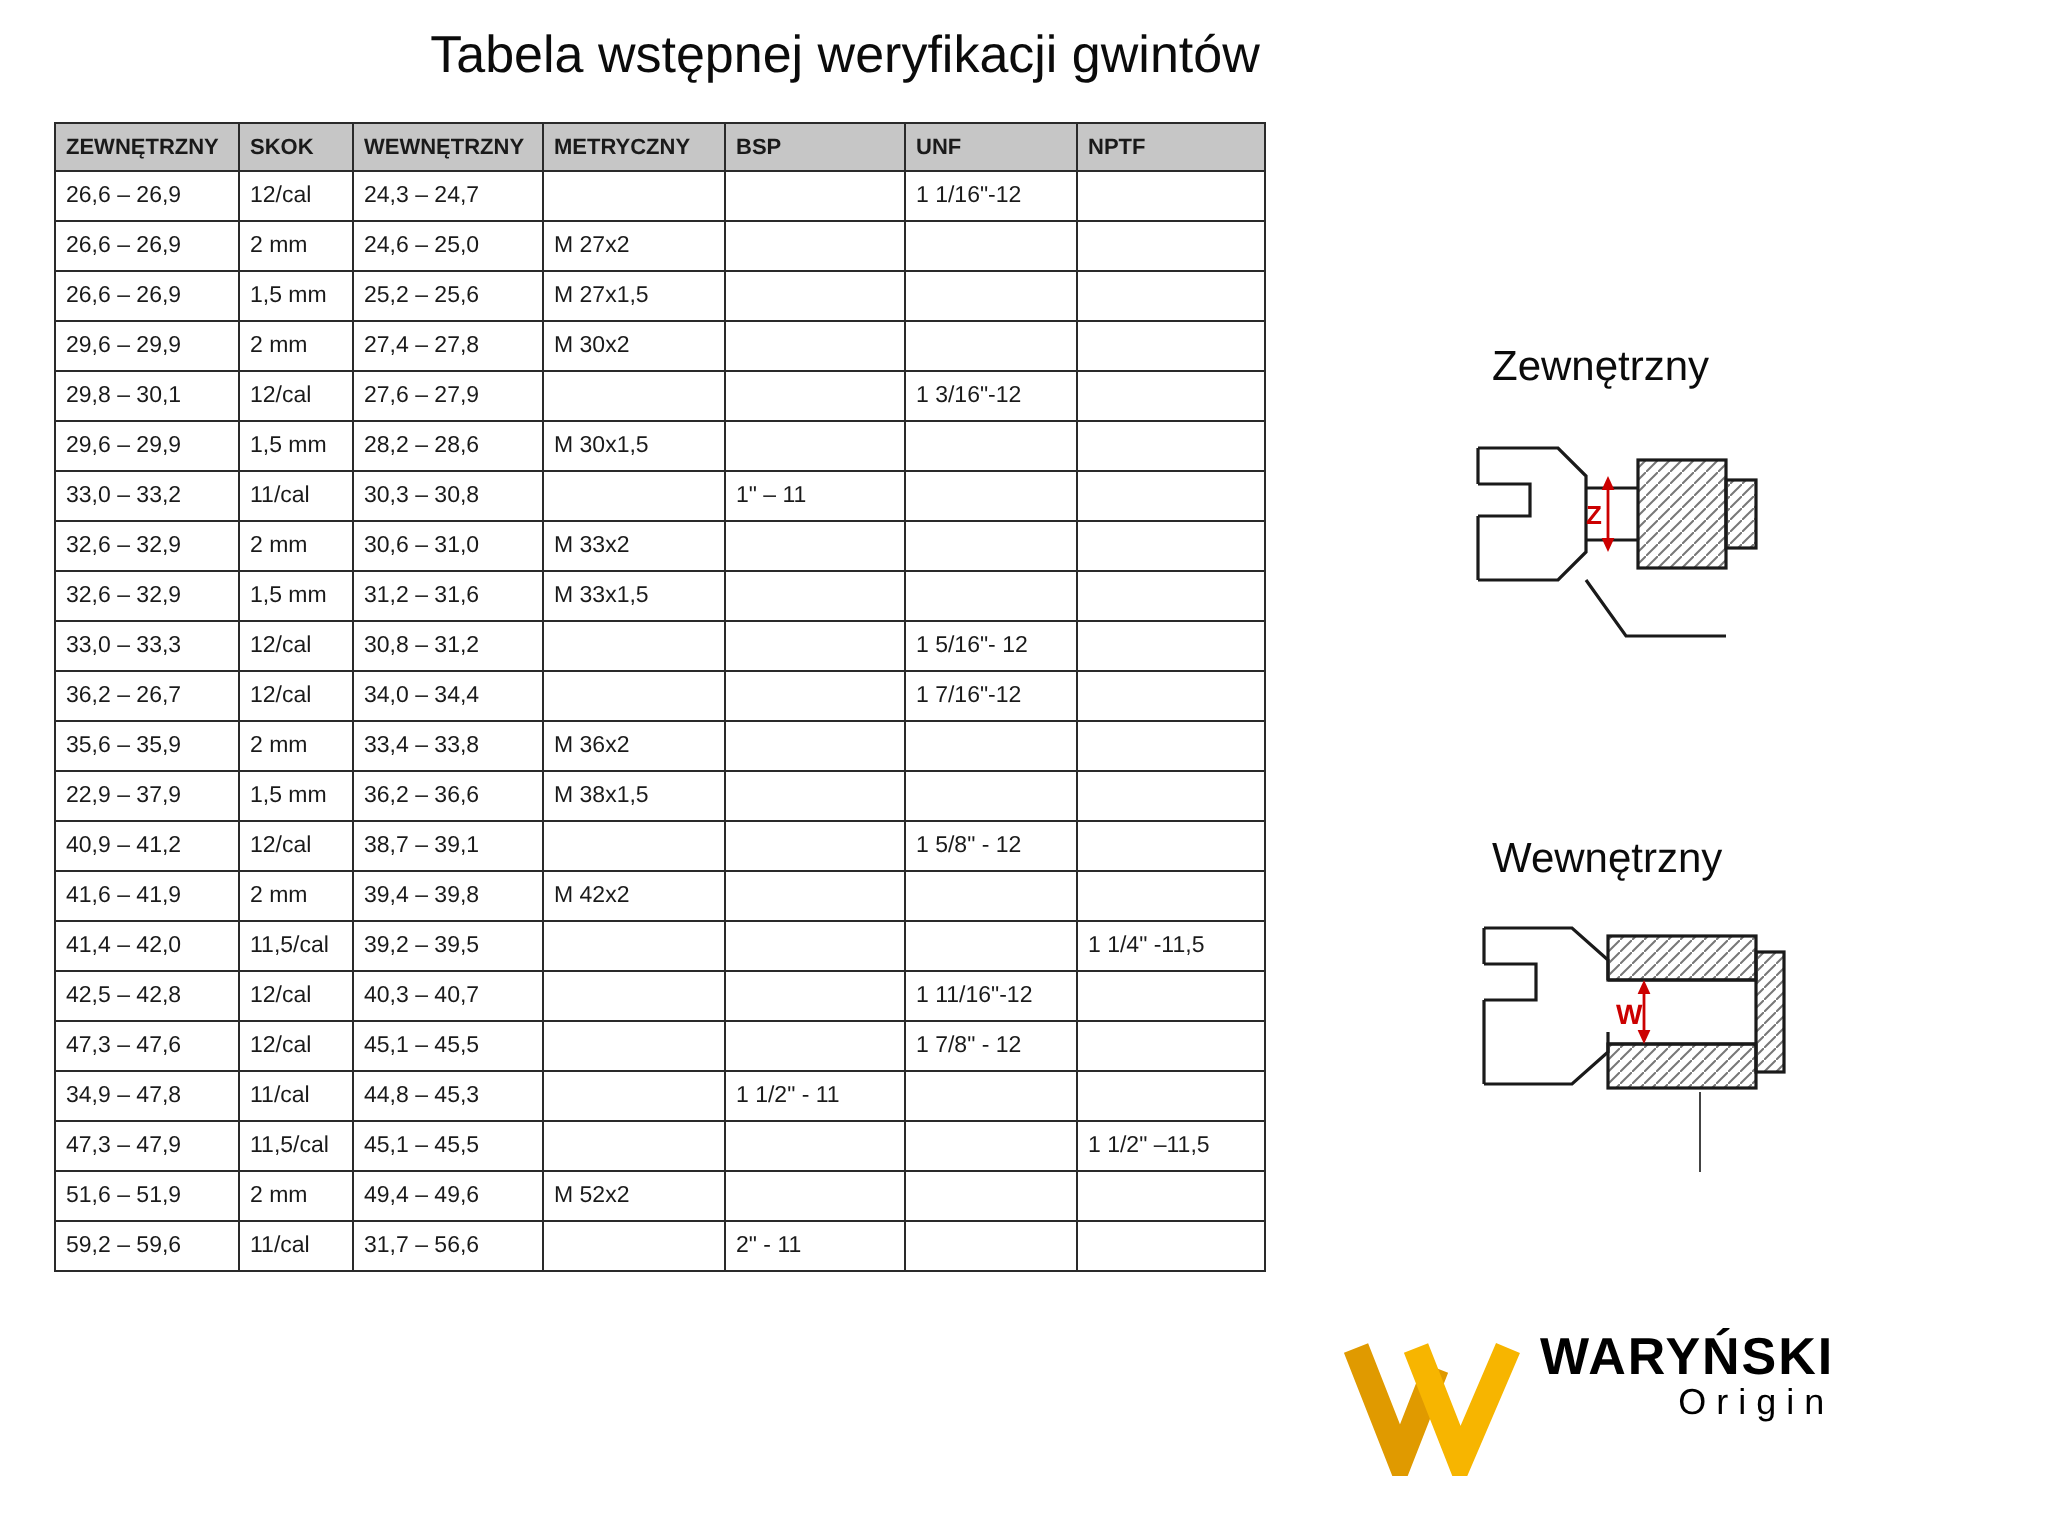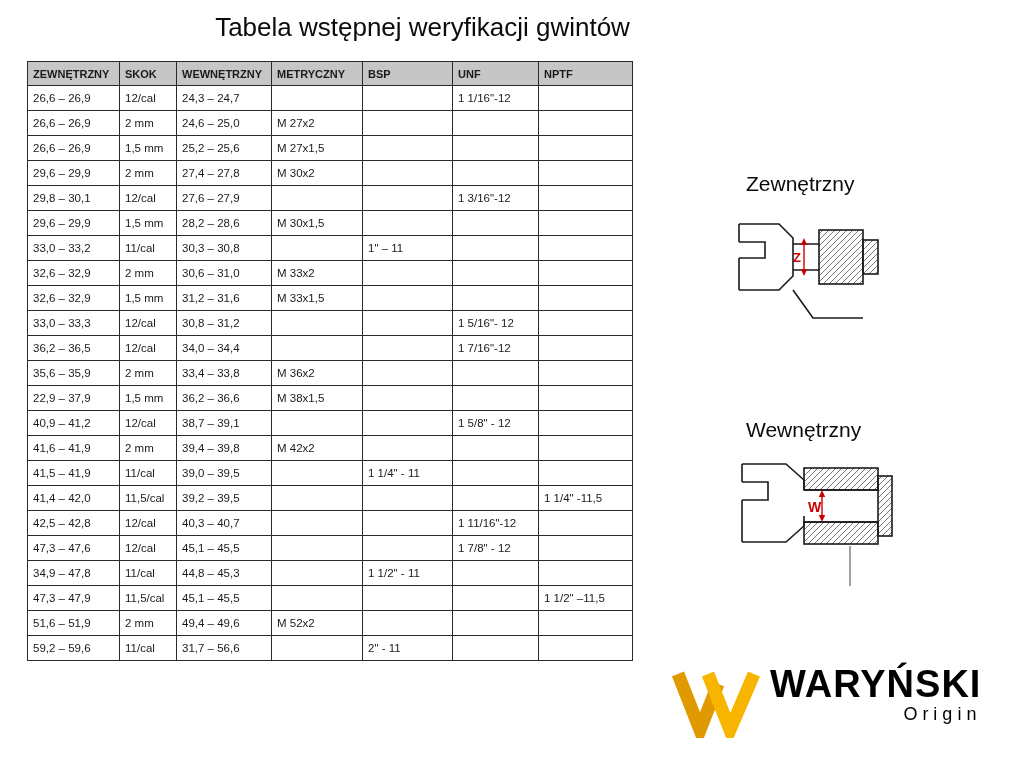--- a/index.html
+++ b/index.html
@@ -26,21 +26,21 @@
   }
   .side-label { position:absolute; font-size:21px; color:#0b0b0b; }
   .lbl-ext { left:746px; top:172px; }
   .lbl-int { left:746px; top:418px; }
   .diag { position:absolute; }
   .diag-ext { left:733px; top:200px; }
   .diag-int { left:738px; top:446px; }
   .logo { position:absolute; left:672px; top:664px; display:flex; align-items:flex-start; }
   .logo-w { margin-right:6px; margin-top:4px; }
   .logo-text { display:flex; flex-direction:column; align-items:flex-end; }
-  .brand { font-size:38px; font-weight:800; letter-spacing:1px; color:#000; line-height:1.1; }
+  .brand { font-size:26px; font-weight:800; letter-spacing:1px; color:#000; line-height:1.1; }
   .origin { font-size:18px; letter-spacing:5px; color:#000; margin-top:-2px; }
 </style>
 </head>
 <body>
 
 <div class="page">
 
   <div class="title">Tabela wstępnej weryfikacji gwintów</div>
 
   <div class="tbl-wrap">
@@ -150,21 +150,21 @@
           <tr>
             <td>33,0 – 33,3</td>
             <td>12/cal</td>
             <td>30,8 – 31,2</td>
             <td></td>
             <td></td>
             <td>1 5/16"- 12</td>
             <td></td>
           </tr>
           <tr>
-            <td>36,2 – 36,5</td>
+            <td>36,2 – 26,7</td>
             <td>12/cal</td>
             <td>34,0 – 34,4</td>
             <td></td>
             <td></td>
             <td>1 7/16"-12</td>
             <td></td>
           </tr>
           <tr>
             <td>35,6 – 35,9</td>
             <td>2 mm</td>
@@ -191,29 +191,20 @@
             <td></td>
             <td>1 5/8" - 12</td>
             <td></td>
           </tr>
           <tr>
             <td>41,6 – 41,9</td>
             <td>2 mm</td>
             <td>39,4 – 39,8</td>
             <td>M 42x2</td>
             <td></td>
-            <td></td>
-            <td></td>
-          </tr>
-          <tr>
-            <td>41,5 – 41,9</td>
-            <td>11/cal</td>
-            <td>39,0 – 39,5</td>
-            <td></td>
-            <td>1 1/4" - 11</td>
             <td></td>
             <td></td>
           </tr>
           <tr>
             <td>41,4 – 42,0</td>
             <td>11,5/cal</td>
             <td>39,2 – 39,5</td>
             <td></td>
             <td></td>
             <td></td>

